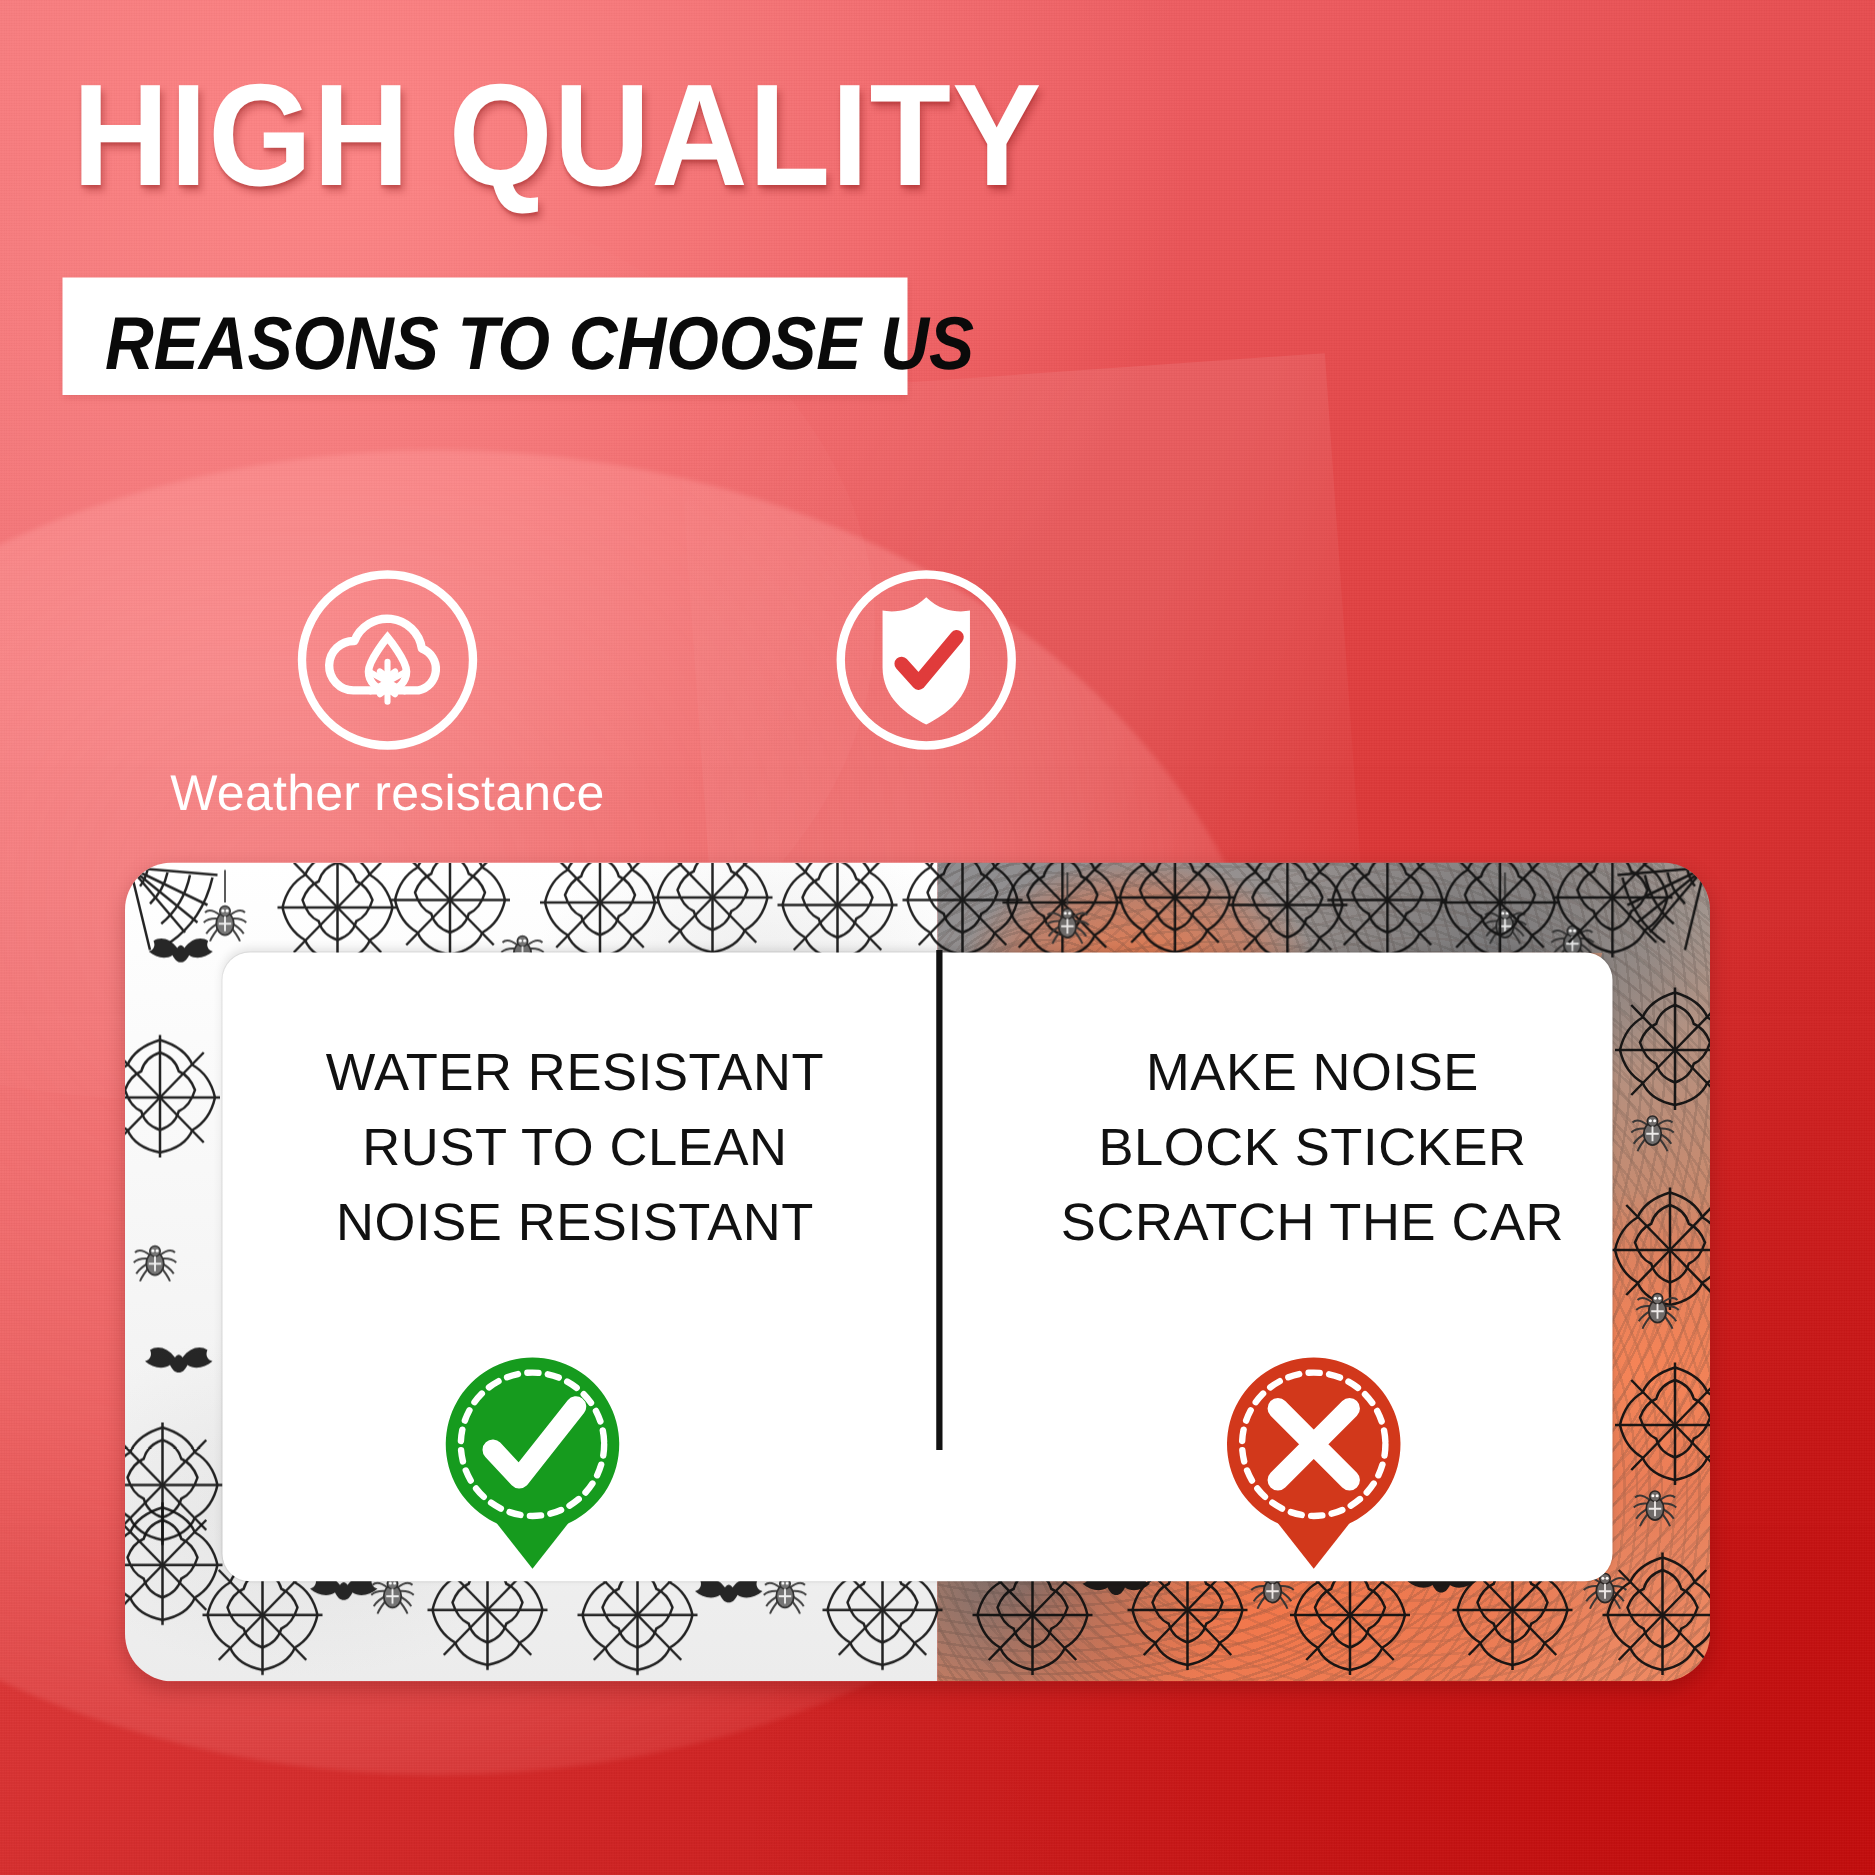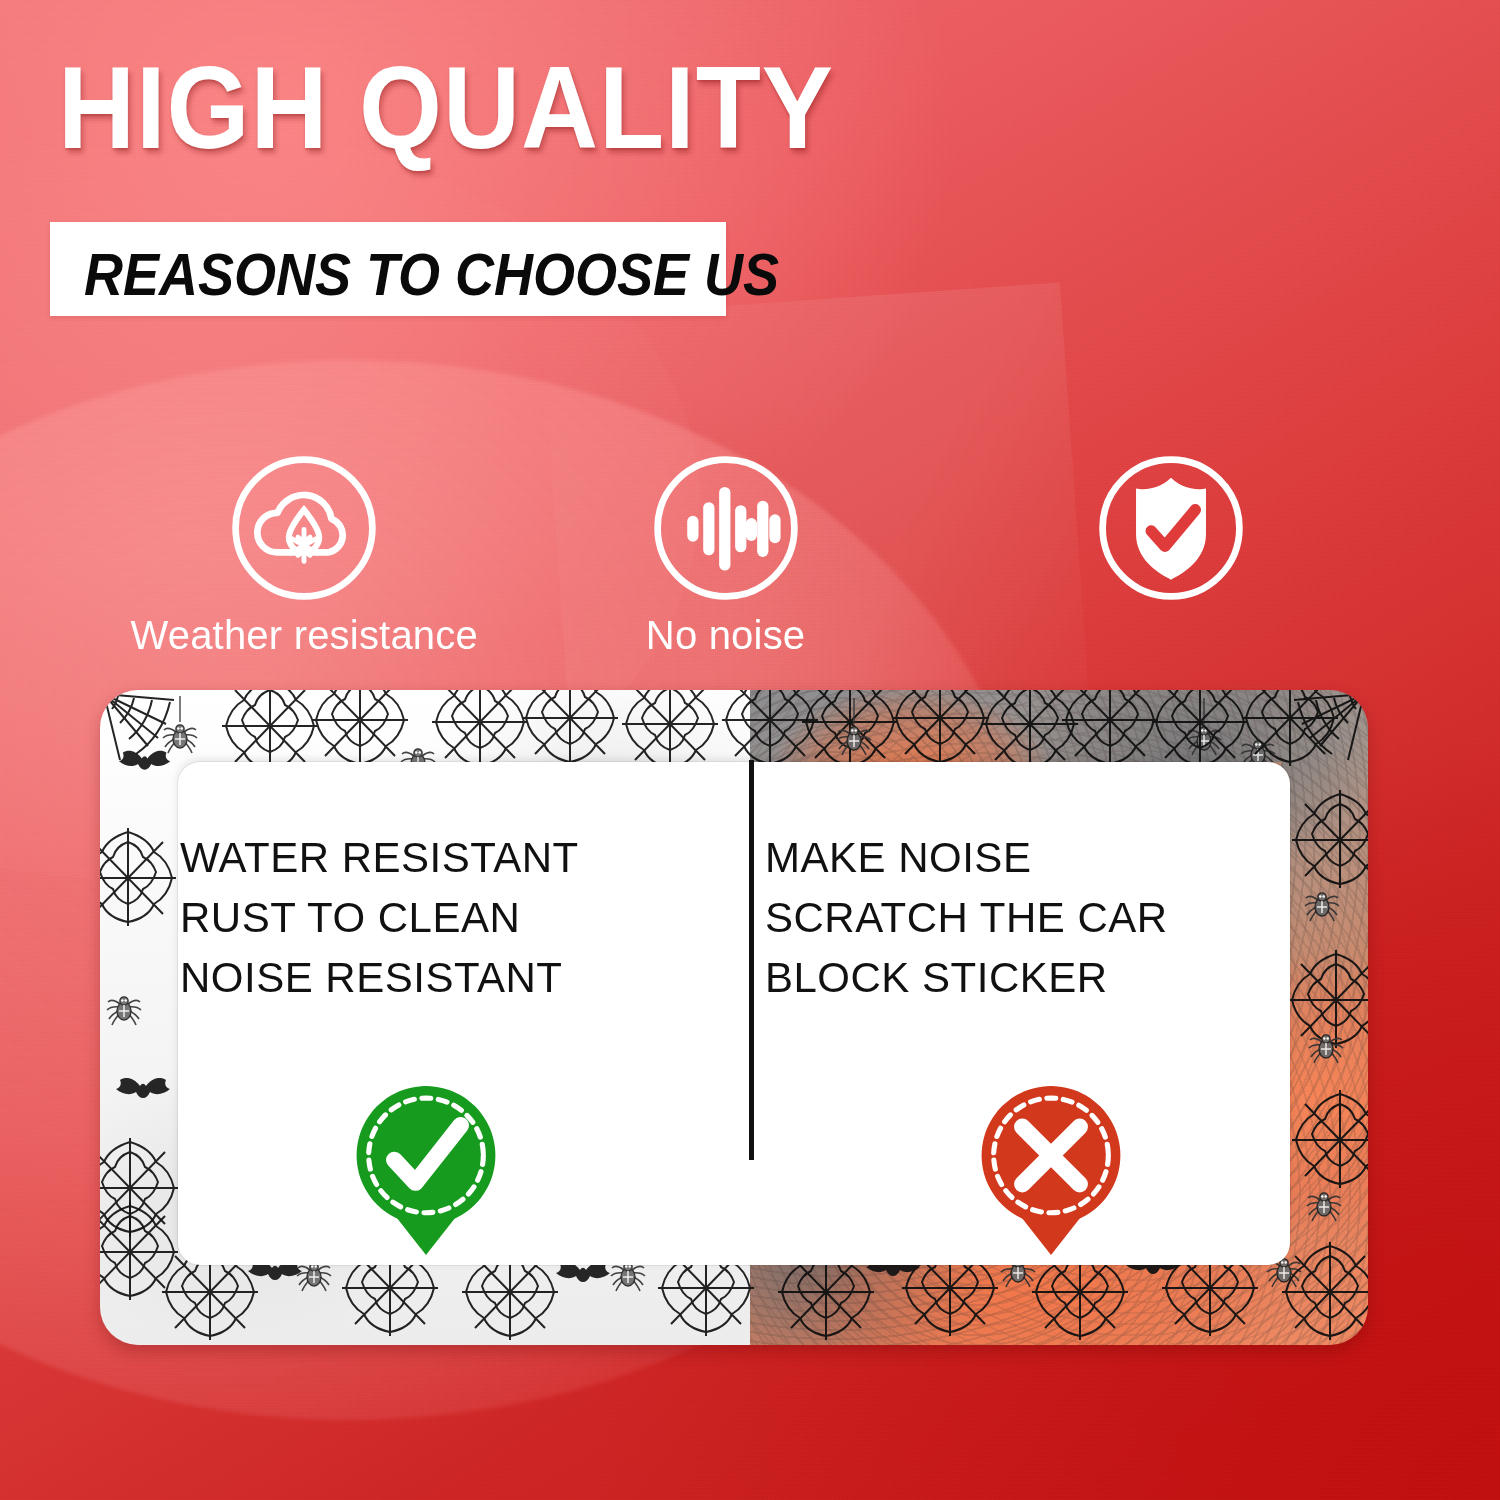--- a/index.html
+++ b/index.html
@@ -149,21 +149,21 @@
   }
   
   #divider{
     position:absolute;left:649px;top:70px;width:5px;height:400px;background:#111;
   }
   
   .deco{position:absolute;inset:0;pointer-events:none;}
 
   
   .col{
-    position:absolute;top:828px;
+    position:absolute;top:828px;text-align:center;
     color:#111;font-size:42px;line-height:60px;font-weight:400;letter-spacing:.5px;
   }
   #col-good{left:180px;width:560px;}
   #col-bad{left:765px;width:570px;}
   .col div{white-space:nowrap;}
 
   
   .badge{position:absolute;width:152px;height:178px;}
   #badge-good{left:350px;top:1080px;}
   #badge-bad{left:975px;top:1080px;}
@@ -197,35 +197,20 @@
           <line x1="59" y1="56.5" x2="41" y2="66.5"></line>
           <line x1="46" y1="56" x2="50" y2="59"></line>
           <line x1="54" y1="56" x2="50" y2="59"></line>
           <line x1="46" y1="68" x2="50" y2="65"></line>
           <line x1="54" y1="68" x2="50" y2="65"></line>
         </g>
       </svg>
       <div class="feature-label">Weather resistance</div>
     </div>
 
-    <div class="feature">
-      <svg class="feature-icon" viewBox="0 0 100 100">
-        <circle cx="50" cy="50" r="45" fill="none" stroke="#fff" stroke-width="4.4"></circle>
-        <g fill="#fff">
-          <rect x="24.5" y="42" width="7.4" height="17" rx="3.7"></rect>
-          <rect x="35.0" y="33" width="7.4" height="35" rx="3.7"></rect>
-          <rect x="45.5" y="23" width="7.4" height="55" rx="3.7"></rect>
-          <rect x="56.0" y="35" width="7.4" height="31" rx="3.7"></rect>
-          <rect x="63.0" y="43.5" width="7.4" height="15" rx="3.7"></rect>
-          <rect x="70.5" y="32" width="7.4" height="37" rx="3.7"></rect>
-          <rect x="78.5" y="41" width="7.4" height="19" rx="3.7"></rect>
-        </g>
-      </svg>
-      <div class="feature-label">No noise</div>
-    </div>
 
     <div class="feature">
       <svg class="feature-icon" viewBox="0 0 100 100">
         <circle cx="50" cy="50" r="45" fill="none" stroke="#fff" stroke-width="4.4"></circle>
         <path d="M50 17 C58 25 68 25 73 24 L73 54 C73 70 60 79 50 84 C40 79 27 70 27 54 L27 24 C32 25 42 25 50 17 z" fill="#fff"></path>
         <path d="M37 52 L46 62 L66 38" fill="none" stroke="#e03b3b" stroke-width="7.5" stroke-linecap="round" stroke-linejoin="round"></path>
       </svg>
     </div>
 
   </div>
@@ -363,22 +348,22 @@
   </div>
 
   <div class="col" id="col-good">
     <div>WATER RESISTANT</div>
     <div>RUST TO CLEAN</div>
     <div>NOISE RESISTANT</div>
   </div>
 
   <div class="col" id="col-bad">
     <div>MAKE NOISE</div>
+    <div>BLOCK STICKER</div>
     <div>SCRATCH THE CAR</div>
-    <div>BLOCK STICKER</div>
   </div>
 
   <svg class="badge" id="badge-good" viewBox="0 0 100 118">
     <path d="M50 4 A46 46 0 1 1 49.99 4 Z" fill="#169b1e"></path>
     <path d="M28 88 L50 116 L72 88 Z" fill="#169b1e"></path>
     <circle cx="50" cy="50" r="38" fill="none" stroke="#fff" stroke-width="3.4" stroke-dasharray="6 5" stroke-linecap="round"></circle>
     <path d="M29 53 L43 68 L73 30" fill="none" stroke="#fff" stroke-width="11" stroke-linecap="round" stroke-linejoin="round"></path>
   </svg>
 
   <svg class="badge" id="badge-bad" viewBox="0 0 100 118">

